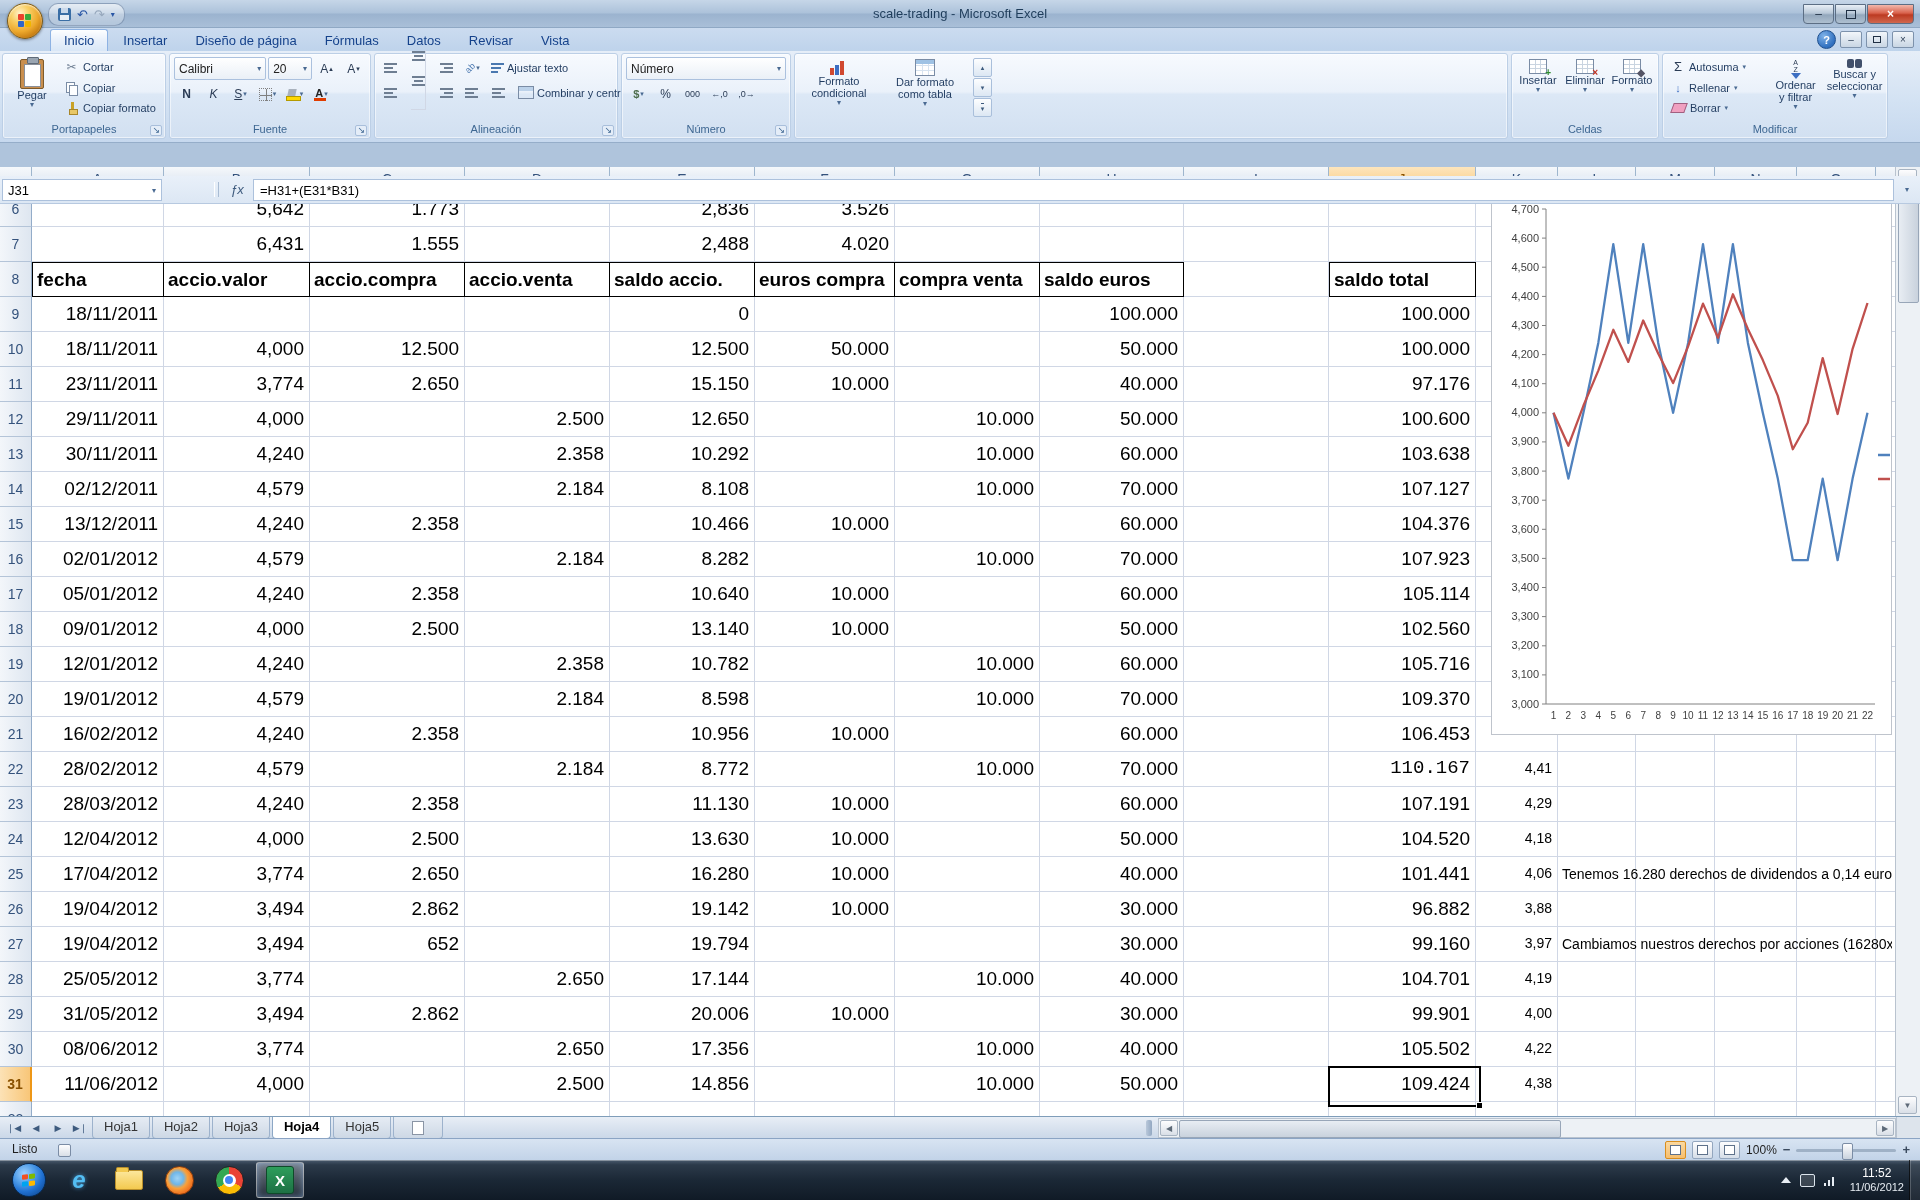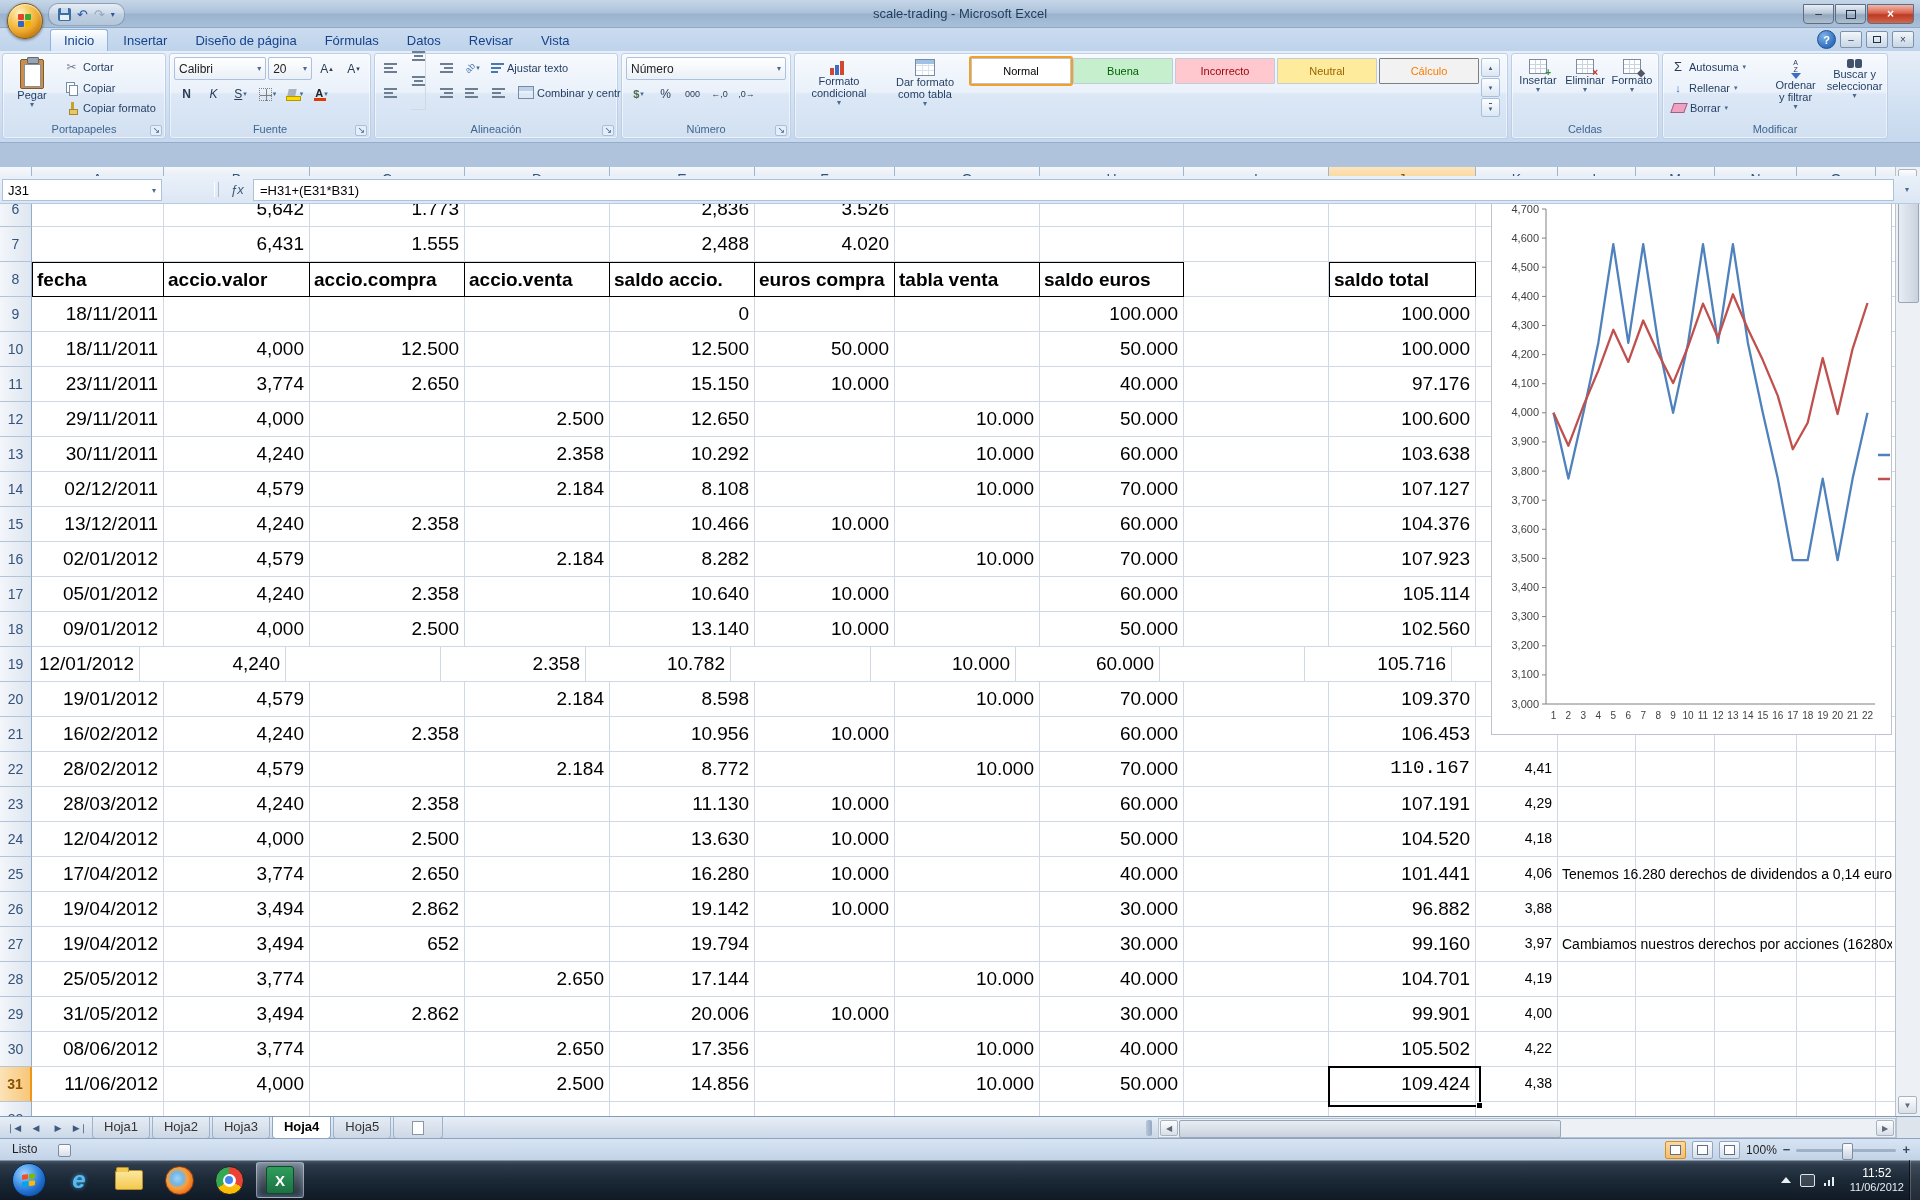--- a/index.html
+++ b/index.html
@@ -487,27 +487,20 @@
             <span class="dd">▾</span>
         </div>
         <div class="bigbtn" style="width:86px">
           <span class="ic-astable"></span>
           <span>Dar formato</span>
             <span>como tabla</span>
             <span class="dd">▾</span>
         </div>
         <div id="gallerywrap">
           <div id="stylegallery">
-              <div class="chiprow">
-                <div class="chip sel" style="background: rgb(255, 255, 255); color: rgb(0, 0, 0); border-color: rgb(196, 196, 196);">Normal</div>
-                <div class="chip" style="background: rgb(198, 239, 206); color: rgb(0, 97, 0);">Buena</div>
-                <div class="chip" style="background: rgb(255, 199, 206); color: rgb(156, 0, 6);">Incorrecto</div>
-                <div class="chip" style="background: rgb(255, 235, 156); color: rgb(156, 101, 0);">Neutral</div>
-                <div class="chip" style="background: rgb(242, 242, 242); color: rgb(250, 125, 0); border-color: rgb(127, 127, 127);">Cálculo</div>
-              </div>
             </div>
           <div id="galarrows">
             <div class="gala">▴</div>
             <div class="gala">▾</div>
             <div class="gala more">
                 <span>▾</span>
               </div>
           </div>
         </div>
       </div>
@@ -657,21 +650,21 @@
         <div class="c" style="width: 20px;"></div>
       </div>
       <div class="grow">
         <div class="rowhdr">8</div>
         <div class="c hdr8 bl al" style="width: 132px;">fecha</div>
         <div class="c hdr8 al" style="width: 146px;">accio.valor</div>
         <div class="c hdr8 al" style="width: 155px;">accio.compra</div>
         <div class="c hdr8 al" style="width: 145px;">accio.venta</div>
         <div class="c hdr8 al" style="width: 145px;">saldo accio.</div>
         <div class="c hdr8 al" style="width: 140px;">euros compra</div>
-        <div class="c hdr8 al" style="width: 145px;">tabla venta</div>
+        <div class="c hdr8 al" style="width: 145px;">compra venta</div>
         <div class="c hdr8 al" style="width: 144px;">saldo euros</div>
         <div class="c" style="width: 145px;"></div>
         <div class="c hdr8 bl al" style="width: 147px;">saldo total</div>
         <div class="c small" style="width: 82px;"></div>
         <div class="c small" style="width: 78px;"></div>
         <div class="c small" style="width: 79px;"></div>
         <div class="c small" style="width: 82px;"></div>
         <div class="c small" style="width: 79px;"></div>
         <div class="c" style="width: 20px;"></div>
       </div>
@@ -860,21 +853,21 @@
         <div class="c ar" style="width: 147px;">102.560</div>
         <div class="c small" style="width: 82px;"></div>
         <div class="c small" style="width: 78px;"></div>
         <div class="c small" style="width: 79px;"></div>
         <div class="c small" style="width: 82px;"></div>
         <div class="c small" style="width: 79px;"></div>
         <div class="c" style="width: 20px;"></div>
       </div>
       <div class="grow">
         <div class="rowhdr">19</div>
-        <div class="c ar" style="width: 108px;">12/01/2012</div>
+        <div class="c ar" style="width: 132px;">12/01/2012</div>
         <div class="c ar" style="width: 146px;">4,240</div>
         <div class="c" style="width: 155px;"></div>
         <div class="c ar" style="width: 145px;">2.358</div>
         <div class="c ar" style="width: 145px;">10.782</div>
         <div class="c" style="width: 140px;"></div>
         <div class="c ar" style="width: 145px;">10.000</div>
         <div class="c ar" style="width: 144px;">60.000</div>
         <div class="c" style="width: 145px;"></div>
         <div class="c ar" style="width: 147px;">105.716</div>
         <div class="c small" style="width: 82px;"></div>

